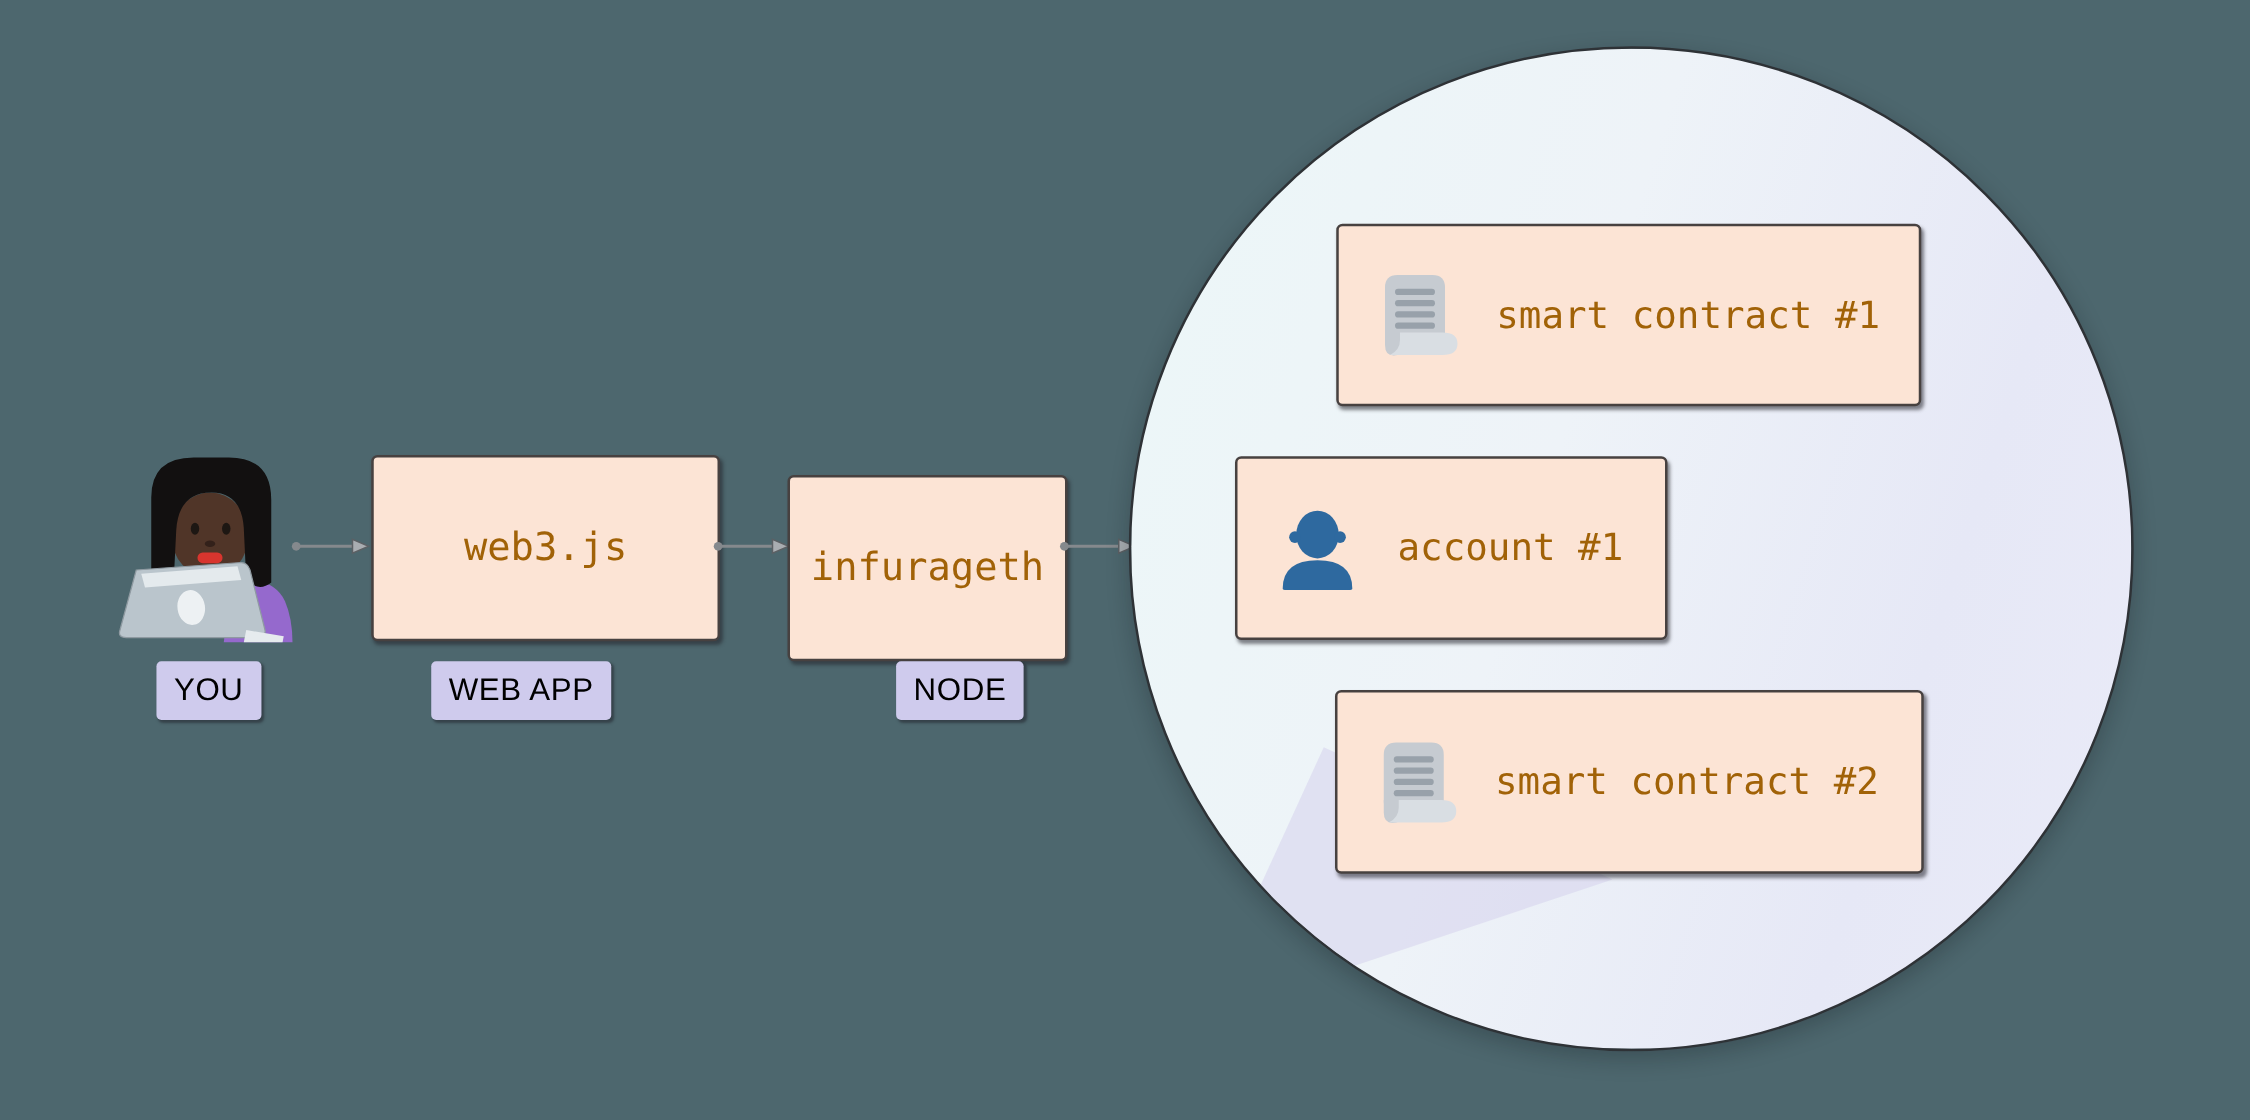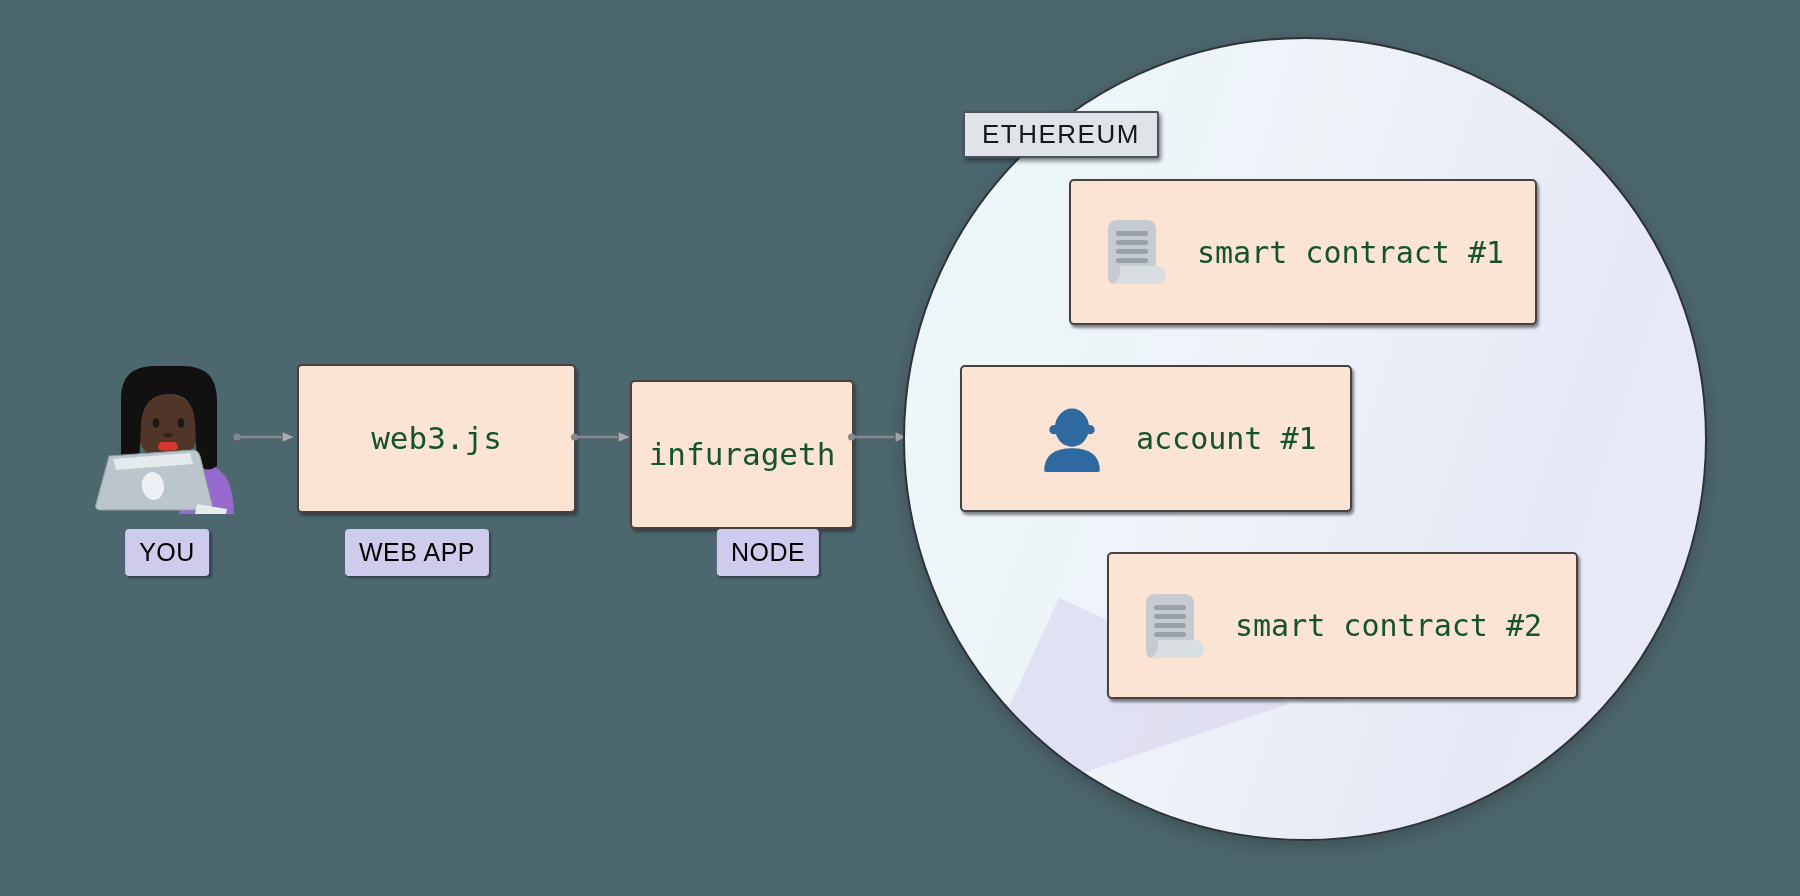--- a/index.html
+++ b/index.html
@@ -7,21 +7,21 @@
     position:relative; width:1800px; height:896px;
     background:#4d676e; overflow:hidden;
     font-family:"DejaVu Sans Mono", monospace;
   }
   
   .peach-box {
     position:absolute; background:#fce4d5;
     border:2px solid #474140; border-radius:5px;
     box-shadow:2px 3px 3px rgba(35,35,42,.55);
     display:flex; align-items:center; justify-content:center;
-    color:#14532d;
+    color:#a16207;
   }
   .stack { flex-direction:row; }
   .box-line { font-size:31px; line-height:45px; white-space:pre; }
   #box-webapp { left:297px; top:364px; width:275px; height:145px; }
   #box-node   { left:630px; top:380px; width:220px; height:145px; }
 
   
   .caption {
     position:absolute; top:529px; transform:translateX(-50%);
     background:#cfcbed; border-radius:4px;
@@ -59,22 +59,22 @@
     background:#e0e3e7; border:2px solid #4b535c; border-radius:2px;
     box-shadow:2px 3px 4px rgba(22,26,30,.55);
     display:flex; align-items:center;
     font-family:"Liberation Sans", sans-serif;
     font-size:26px; letter-spacing:1.5px; color:#15181b;
   }
 
   
   .item-box { justify-content:flex-start; }
   #box-sc1     { left:1069px; top:179px; width:464px; height:142px; }
-  #box-account { left:960px;  top:365px; width:342px; height:143px;padding-left:46px; }
-  #box-sc2     { left:1068px; top:552px; width:467px; height:143px;margin-left:39px; }
+  #box-account { left:988px;  top:365px; width:342px; height:143px; }
+  #box-sc2     { left:1068px; top:552px; width:467px; height:143px; }
   .icon-cell { width:126px; display:flex; align-items:center; justify-content:center; flex:0 0 auto; }
   .item-label { font-size:30px; white-space:pre; }
 
   #person-emoji { position:absolute; left:93px; top:362px; }
 </style>
 </head>
 <body>
 
 <div class="stage">
 
@@ -118,21 +118,20 @@
 
   <svg class="arrow" id="arrow-3" width="62" height="14" viewBox="0 0 62 14">
     <circle cx="4.5" cy="7" r="3.5" fill="#85898d"></circle>
     <line x1="6" y1="7" x2="49" y2="7" stroke="#85898d" stroke-width="2.5"></line>
     <path d="M48,1.5 L61,7 L48,12.5 Z" fill="#a9adb1" stroke="#5c6064" stroke-width="1.2"></path>
   </svg>
 
   <div id="ethereum-circle">
     <div class="facet"></div>
   </div>
-  <div id="ethereum-tag">ETHEREUM</div>
 
   <div class="peach-box item-box" id="box-sc1">
     <div class="icon-cell">
       <svg width="76" height="76" viewBox="0 0 76 76">
         <path d="M26,60 Q12,66 12,52 Z" fill="#c6cbd1"></path>
         <path d="M12,16 Q12,6 22,6 L50,6 Q60,6 60,16 L60,56 L22,70 Q12,72 12,62 Z" fill="#c6cbd1"></path>
         <rect x="20" y="17" width="32" height="5" rx="2.5" fill="#98a1aa"></rect>
         <rect x="20" y="26" width="32" height="5" rx="2.5" fill="#98a1aa"></rect>
         <rect x="20" y="35" width="32" height="5" rx="2.5" fill="#98a1aa"></rect>
         <rect x="20" y="44" width="32" height="5" rx="2.5" fill="#98a1aa"></rect>

